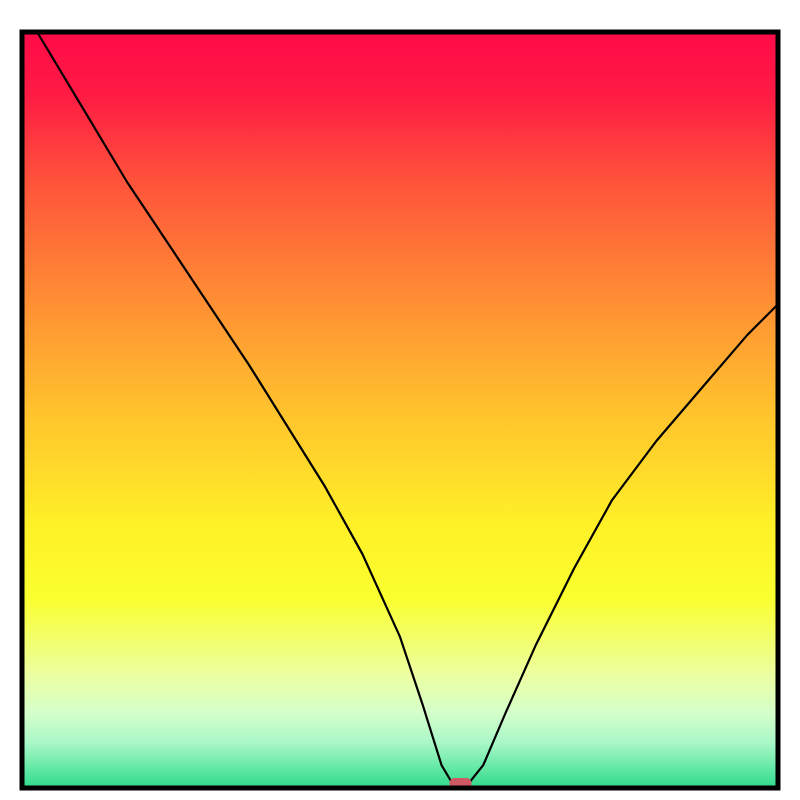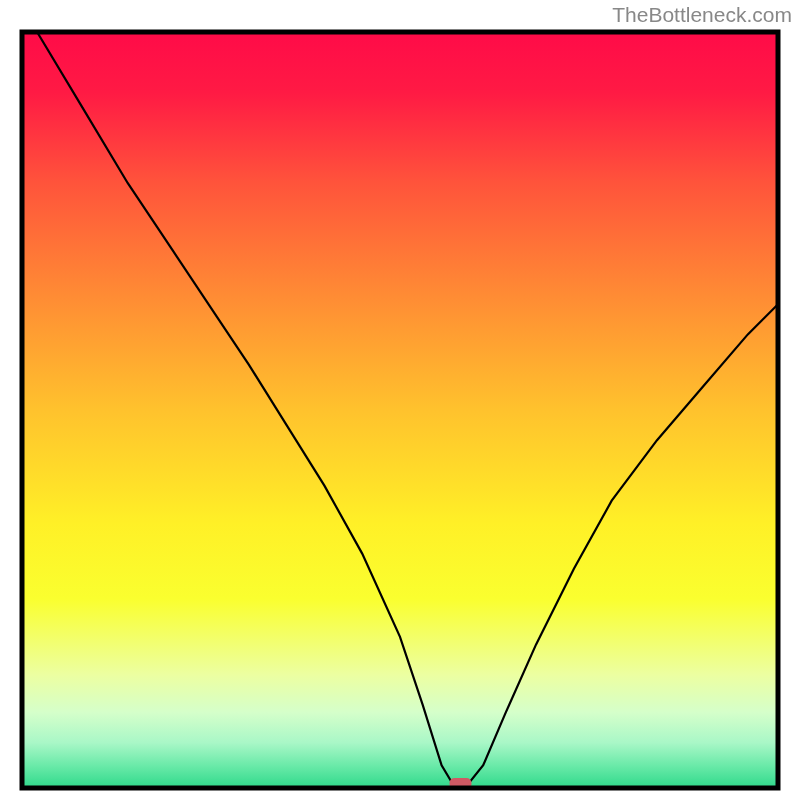--- a/index.html
+++ b/index.html
@@ -23,21 +23,20 @@
     z-index: 10;
   }
   svg {
     display: block;
   }
 </style>
 </head>
 <body>
 
 <div class="container">
-  <div class="watermark">TheBottleneck.com</div>
   <svg id="chart-svg" width="800" height="800">
     <defs>
       <linearGradient id="bg-grad" x1="0" y1="0" x2="0" y2="1">
           <stop offset="0%" stop-color="#ff0b48"></stop>
           <stop offset="8%" stop-color="#ff1a44"></stop>
           <stop offset="20%" stop-color="#ff543b"></stop>
           <stop offset="35%" stop-color="#ff8c34"></stop>
           <stop offset="50%" stop-color="#ffc22d"></stop>
           <stop offset="65%" stop-color="#fff027"></stop>
           <stop offset="75%" stop-color="#faff2f"></stop>

